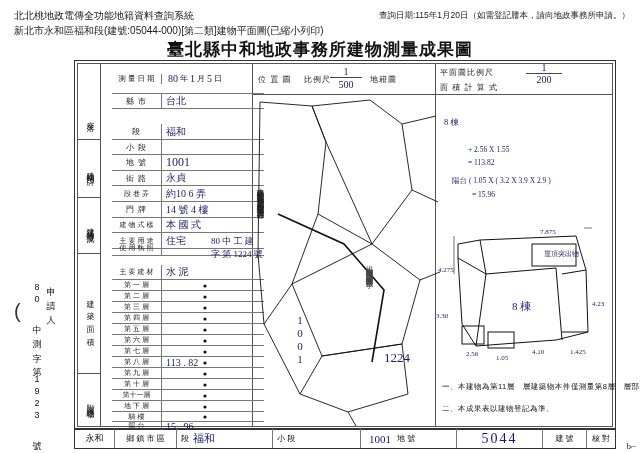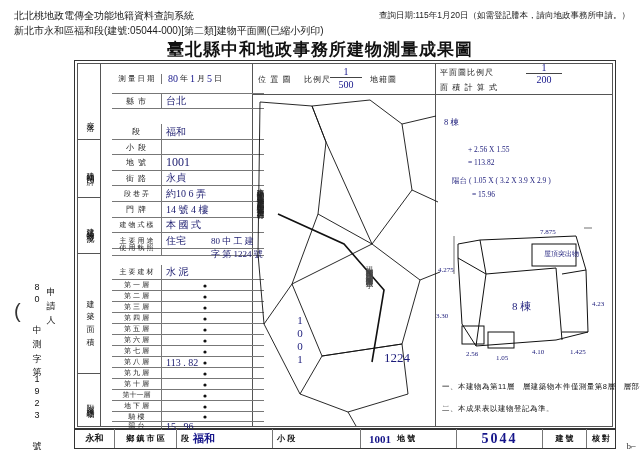--- a/index.html
+++ b/index.html
@@ -85,21 +85,21 @@
 
   .note{
     position:absolute;font-size:8.5px;color:#111;letter-spacing:.5px;white-space:nowrap;
   }
 
   
   .bottom{
     position:absolute;left:74px;top:428px;width:540px;height:19px;border:1px solid #333;
     display:flex;align-items:center;font-size:9px;
   }
-  .bottom .c{display:flex;align-items:center;height:100%;padding:0 4px;border-right:1px solid #777;box-sizing:border-box;font-weight:bold;}
+  .bottom .c{display:flex;align-items:center;height:100%;padding:0 4px;border-right:1px solid #777;box-sizing:border-box;}
   .bottom .c:last-child{border-right:none;}
   .bottom .num{font-family:"Liberation Serif",serif;color:#15158a;font-size:11px;padding-left:4px;}
   .bottom .big{font-size:14px;font-family:"Liberation Serif",serif;color:#15158a;letter-spacing:2px;}
 
   
   .hand{font-family:"Liberation Serif", serif;color:#1b1b7a;}
   .calc{position:absolute;font-family:"Liberation Serif",serif;color:#1b1b7a;font-size:8.5px;line-height:13px;white-space:nowrap;}
 
   
   .outer-left{position:absolute;left:44px;top:280px;font-size:9px;color:#111;

